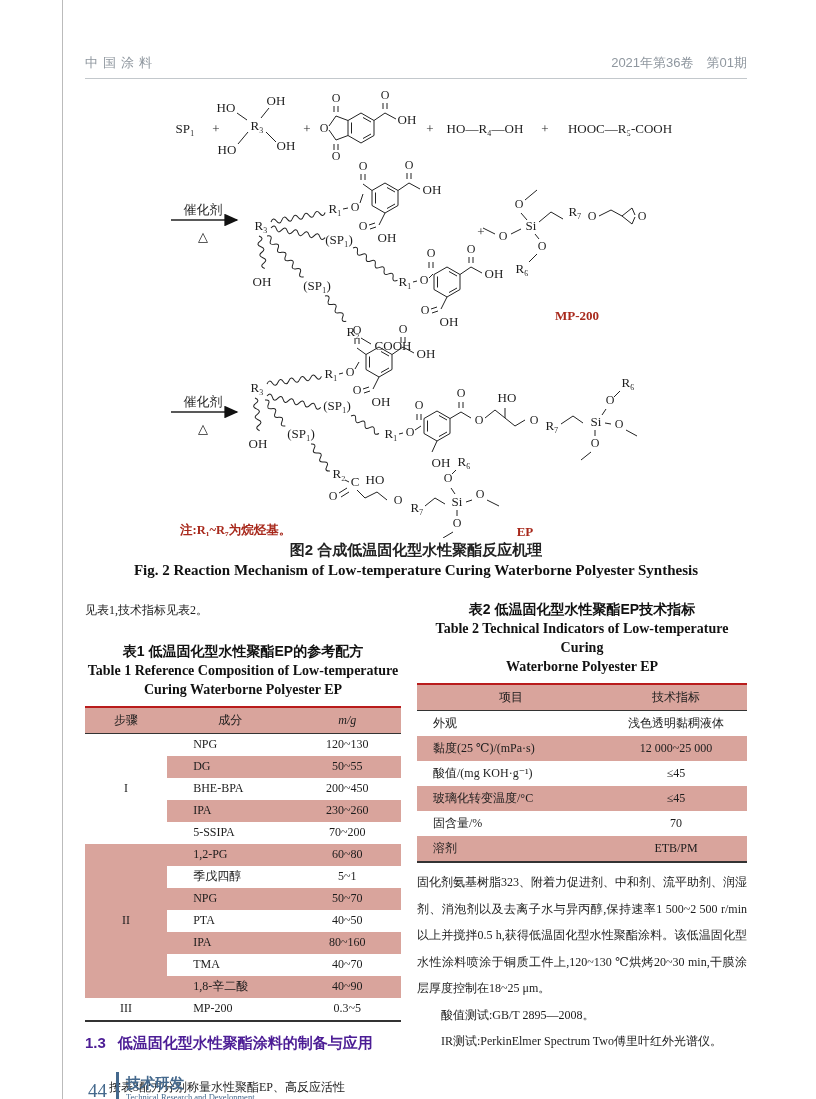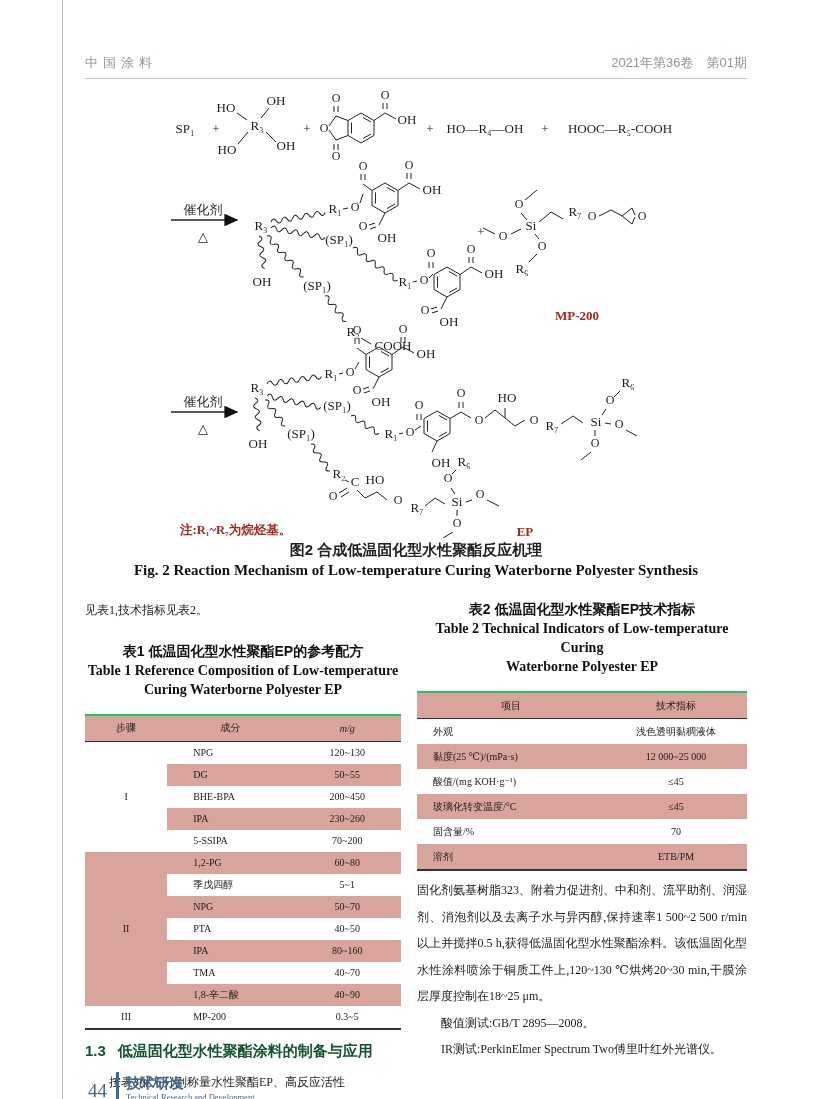--- a/index.html
+++ b/index.html
@@ -23,38 +23,38 @@
   .figcap .zh{font-family:"Liberation Sans","DejaVu Sans",sans-serif;font-weight:bold;font-size:15px;color:#222;}
   .figcap .en{font-weight:bold;font-size:15px;color:#111;margin-top:2px;}
   
   .colL{position:absolute;left:85px;top:597px;width:316px;}
   .colR{position:absolute;left:417px;top:597px;width:330px;}
   p.body{font-size:12px;line-height:26.5px;text-align:justify;margin:0;}
   p.indent{text-indent:2em;}
   .tblt-zh{font-family:"Liberation Sans","DejaVu Sans",sans-serif;font-weight:bold;font-size:14px;
            text-align:center;margin-top:17px;line-height:20px;color:#111;}
   .tblt-en{font-weight:bold;font-size:14px;text-align:center;line-height:19px;color:#111;}
-  table{border-collapse:collapse;width:100%;margin-top:15px;font-size:10px;
-        border-top:2px solid #22c55e;border-bottom:2px solid #333;}
+  table{border-collapse:collapse;width:100%;margin-top:7px;font-size:12px;
+        border-top:2px solid #b91c1c;border-bottom:2px solid #333;}
   thead tr{background:#d9a49c;border-bottom:1.5px solid #333;}
   th{font-weight:normal;height:23px;}
   td{height:20px;}
   .t2 td{height:23px;}
   tr.alt td{background:#d9a49c;}
   td.step{background:#ffffff;text-align:center;vertical-align:middle;}
   td.step.s2{background:#d9a49c;}
   .t1 .comp{text-align:left;padding-left:26px;}
   .t1 .val{text-align:center;}
   .t1 th:nth-child(2){text-align:center;}
   .t2 .item{text-align:left;padding-left:16px;width:57%;}
   .t2 .val{text-align:center;width:43%;}
   th.c{text-align:center;}
   .ital{font-style:italic;}
   .sec{font-family:"Liberation Sans","DejaVu Sans",sans-serif;font-weight:bold;font-size:15px;
-       color:#14532d;margin:12px 0 8px 0;}
+       color:#4c1d95;margin:12px 0 21px 0;}
   .sec .num{margin-right:12px;}
   
   .foot{position:absolute;left:88px;top:1072px;display:flex;align-items:flex-start;color:#44688c;}
   .foot .pg{font-size:19px;line-height:19px;margin-top:9px;}
   .foot .bar{width:3px;height:36px;background:#44688c;margin:0 7px 0 9px;}
   .foot .zh{font-family:"Liberation Sans","DejaVu Sans",sans-serif;font-weight:bold;font-size:14.5px;line-height:18px;margin-top:2px;}
   .foot .en{font-size:8.5px;line-height:11px;}
 </style>
 </head>
 <body>

